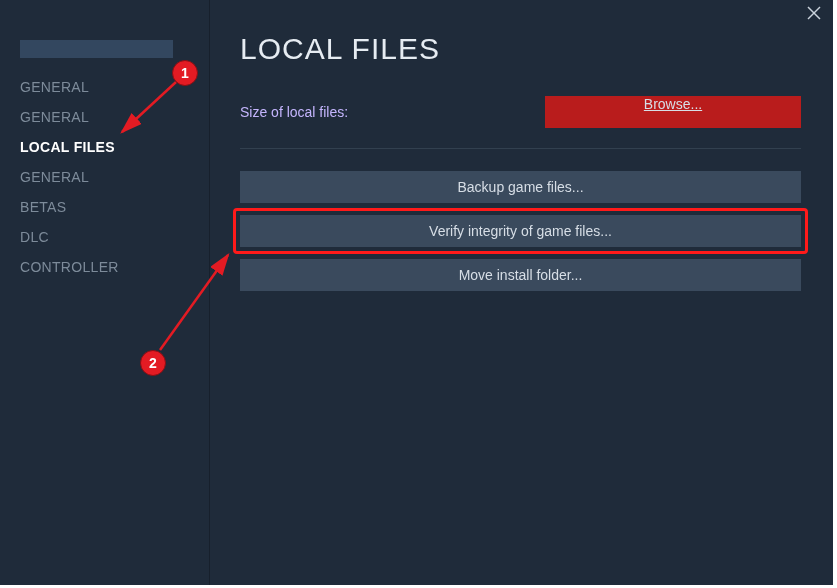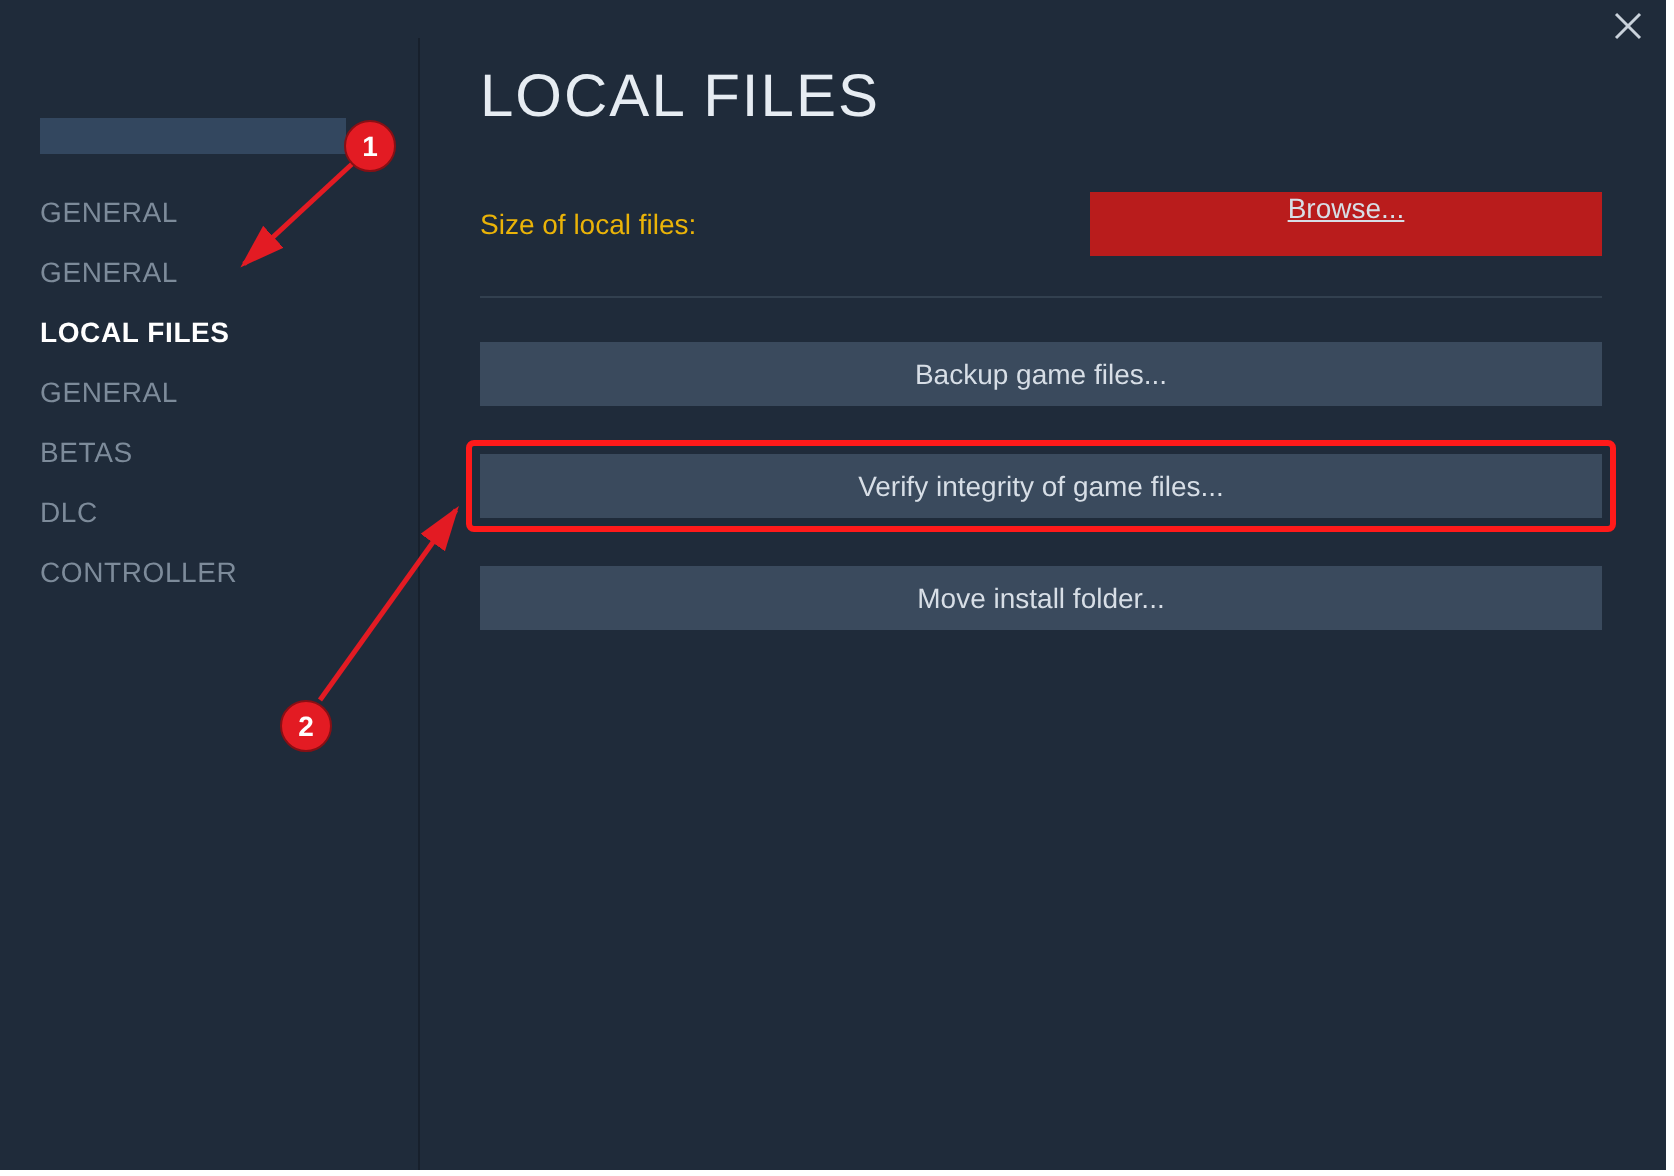--- a/index.html
+++ b/index.html
@@ -20,21 +20,20 @@
     line-height: 18px;
     text-align: center;
     cursor: pointer;
   }
   .close-btn svg { width: 14px; height: 14px; stroke: #c9d2db; stroke-width: 1.5; }
   .sidebar {
     width: 210px;
     padding: 40px 16px 0 0;
     background: #1f2b3a;
     border-right: 1px solid #17202c;
-    margin-top: 19px;
   }
   .sidebar-title-bar {
     margin: 0 20px 14px 20px;
     height: 18px;
     background: #33475f;
   }
   .sidebar-item {
     padding: 7px 20px;
     color: #7d8b9a;
     font-size: 14px;
@@ -57,21 +56,21 @@
     letter-spacing: 1px;
     margin-bottom: 30px;
   }
   .size-row {
     display: flex;
     align-items: center;
     justify-content: space-between;
     margin-bottom: 20px;
   }
   .size-label {
-    color: #eab308;
+    color: #c4b5fd;
     font-size: 14px;
   }
   .browse-btn {
     width: 256px;
     height: 32px;
     background: #b91c1c;
     color: #d7dee6;
     font-size: 14px;
     display: flex;
     align-items: flex-start;
@@ -80,21 +79,21 @@
     text-decoration: underline;
   }
   .divider {
     height: 1px;
     background: #32404f;
     margin: 18px 0 22px 0;
   }
   .action-stack {
     display: flex;
     flex-direction: column;
-    gap: 24px;
+    gap: 12px;
   }
   .action-btn {
     width: 100%;
     height: 32px;
     background: #3a4a5d;
     color: #d7dee6;
     font-size: 14px;
     display: flex;
     align-items: center;
     justify-content: center;

